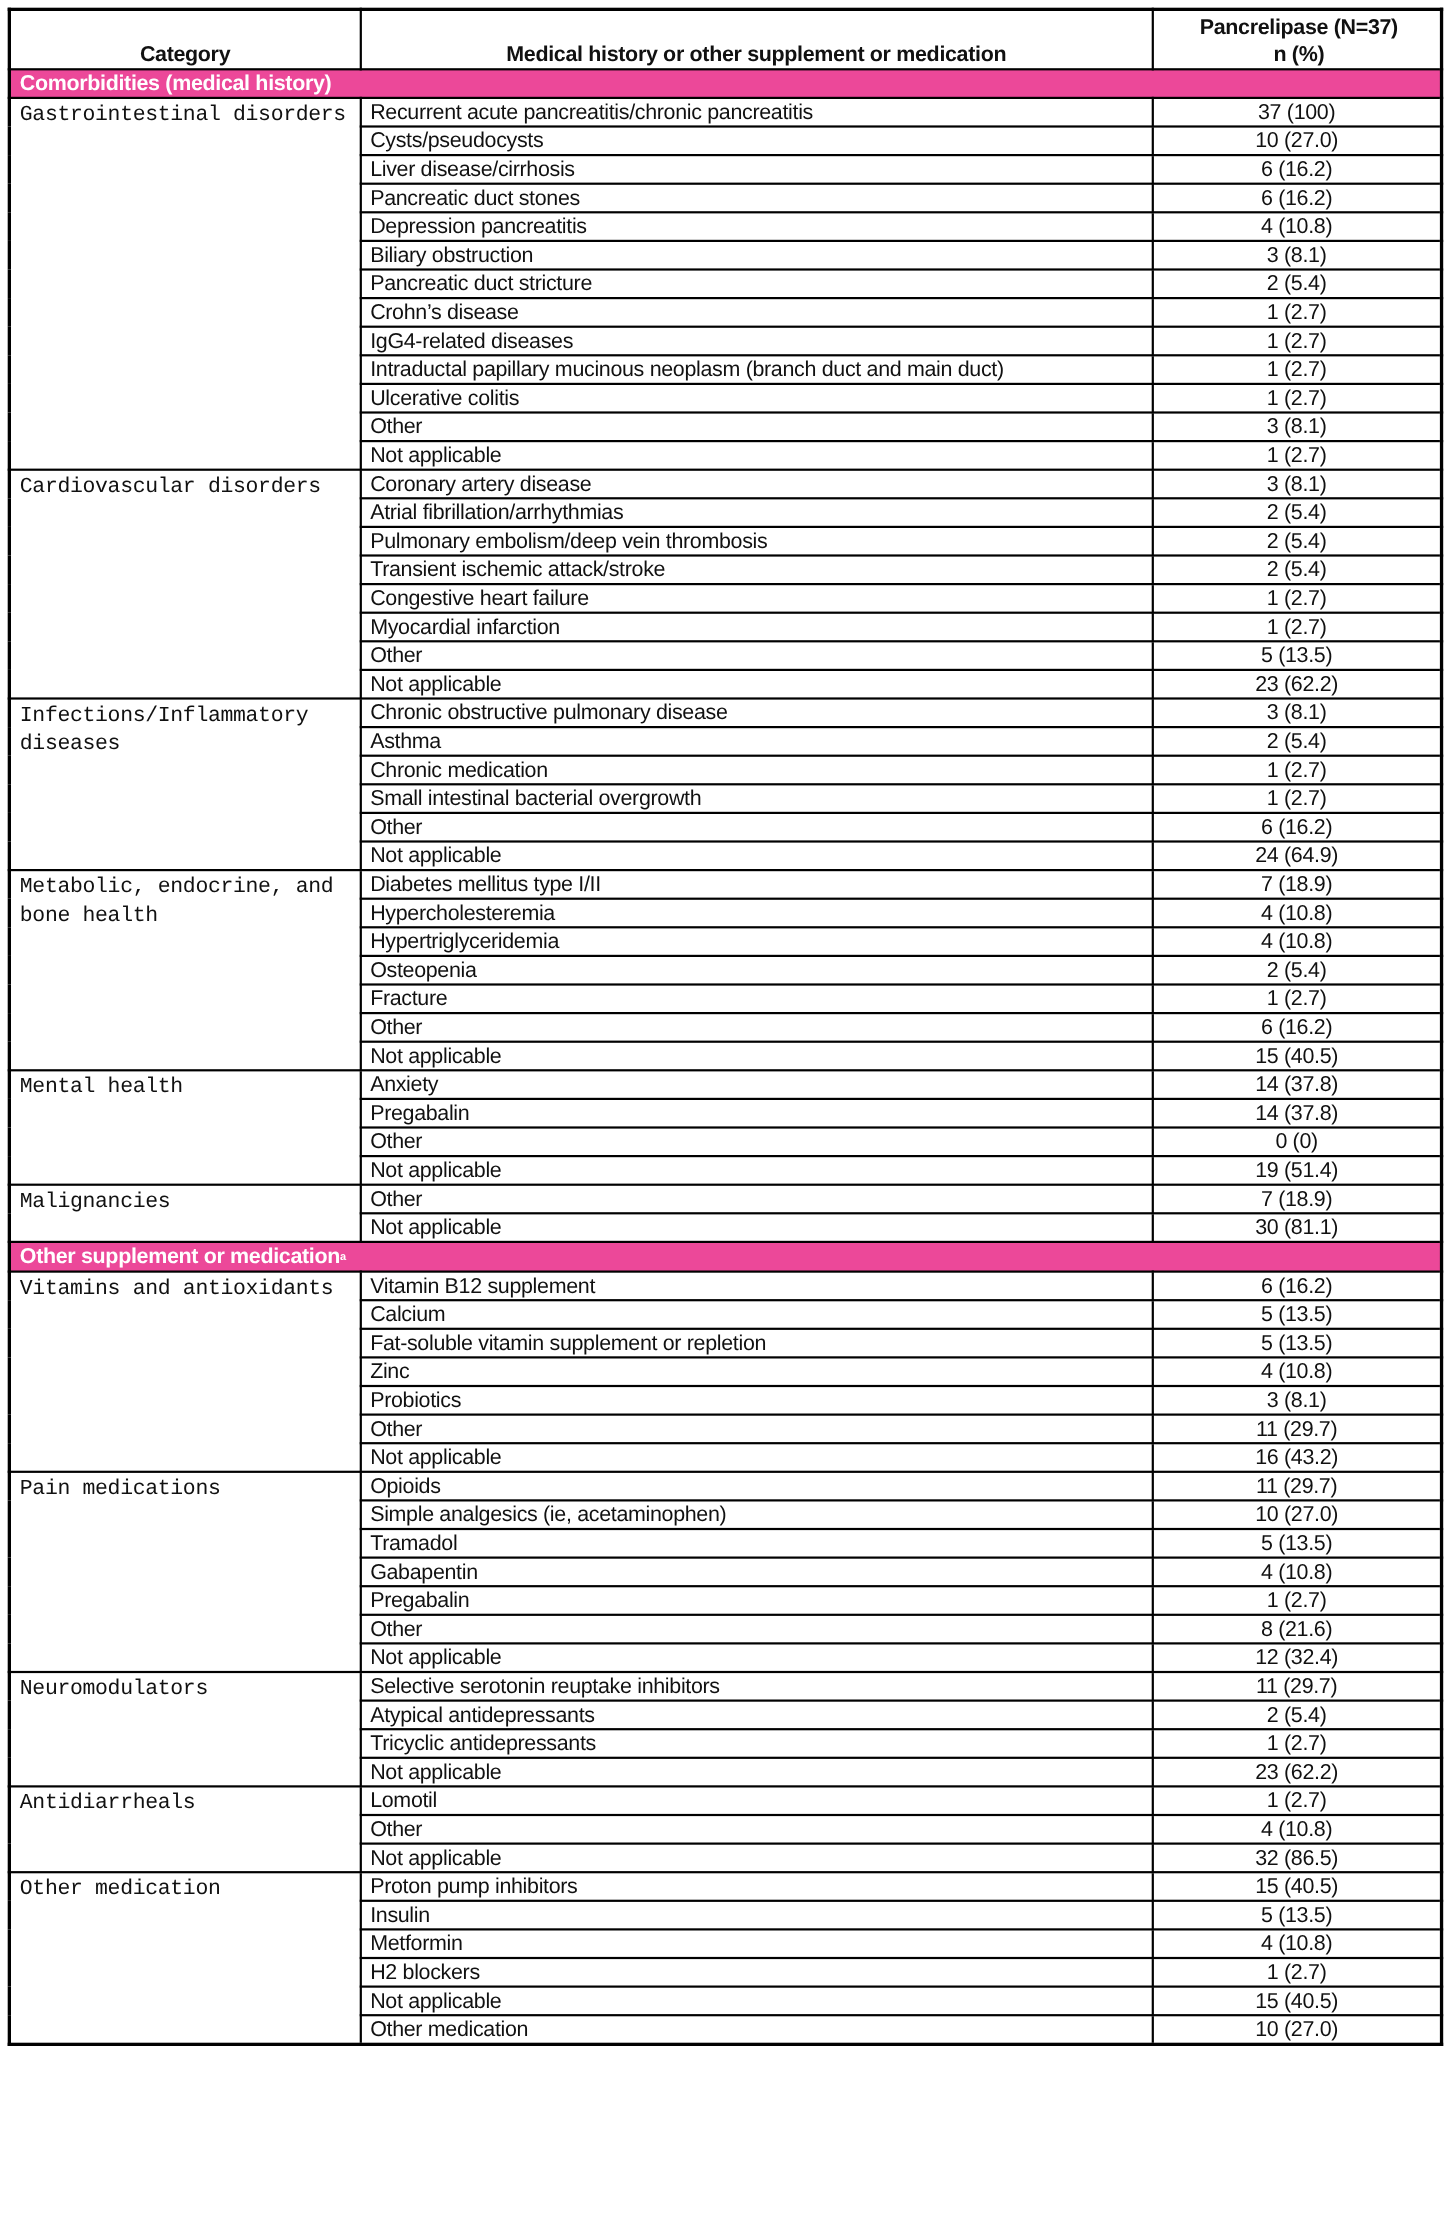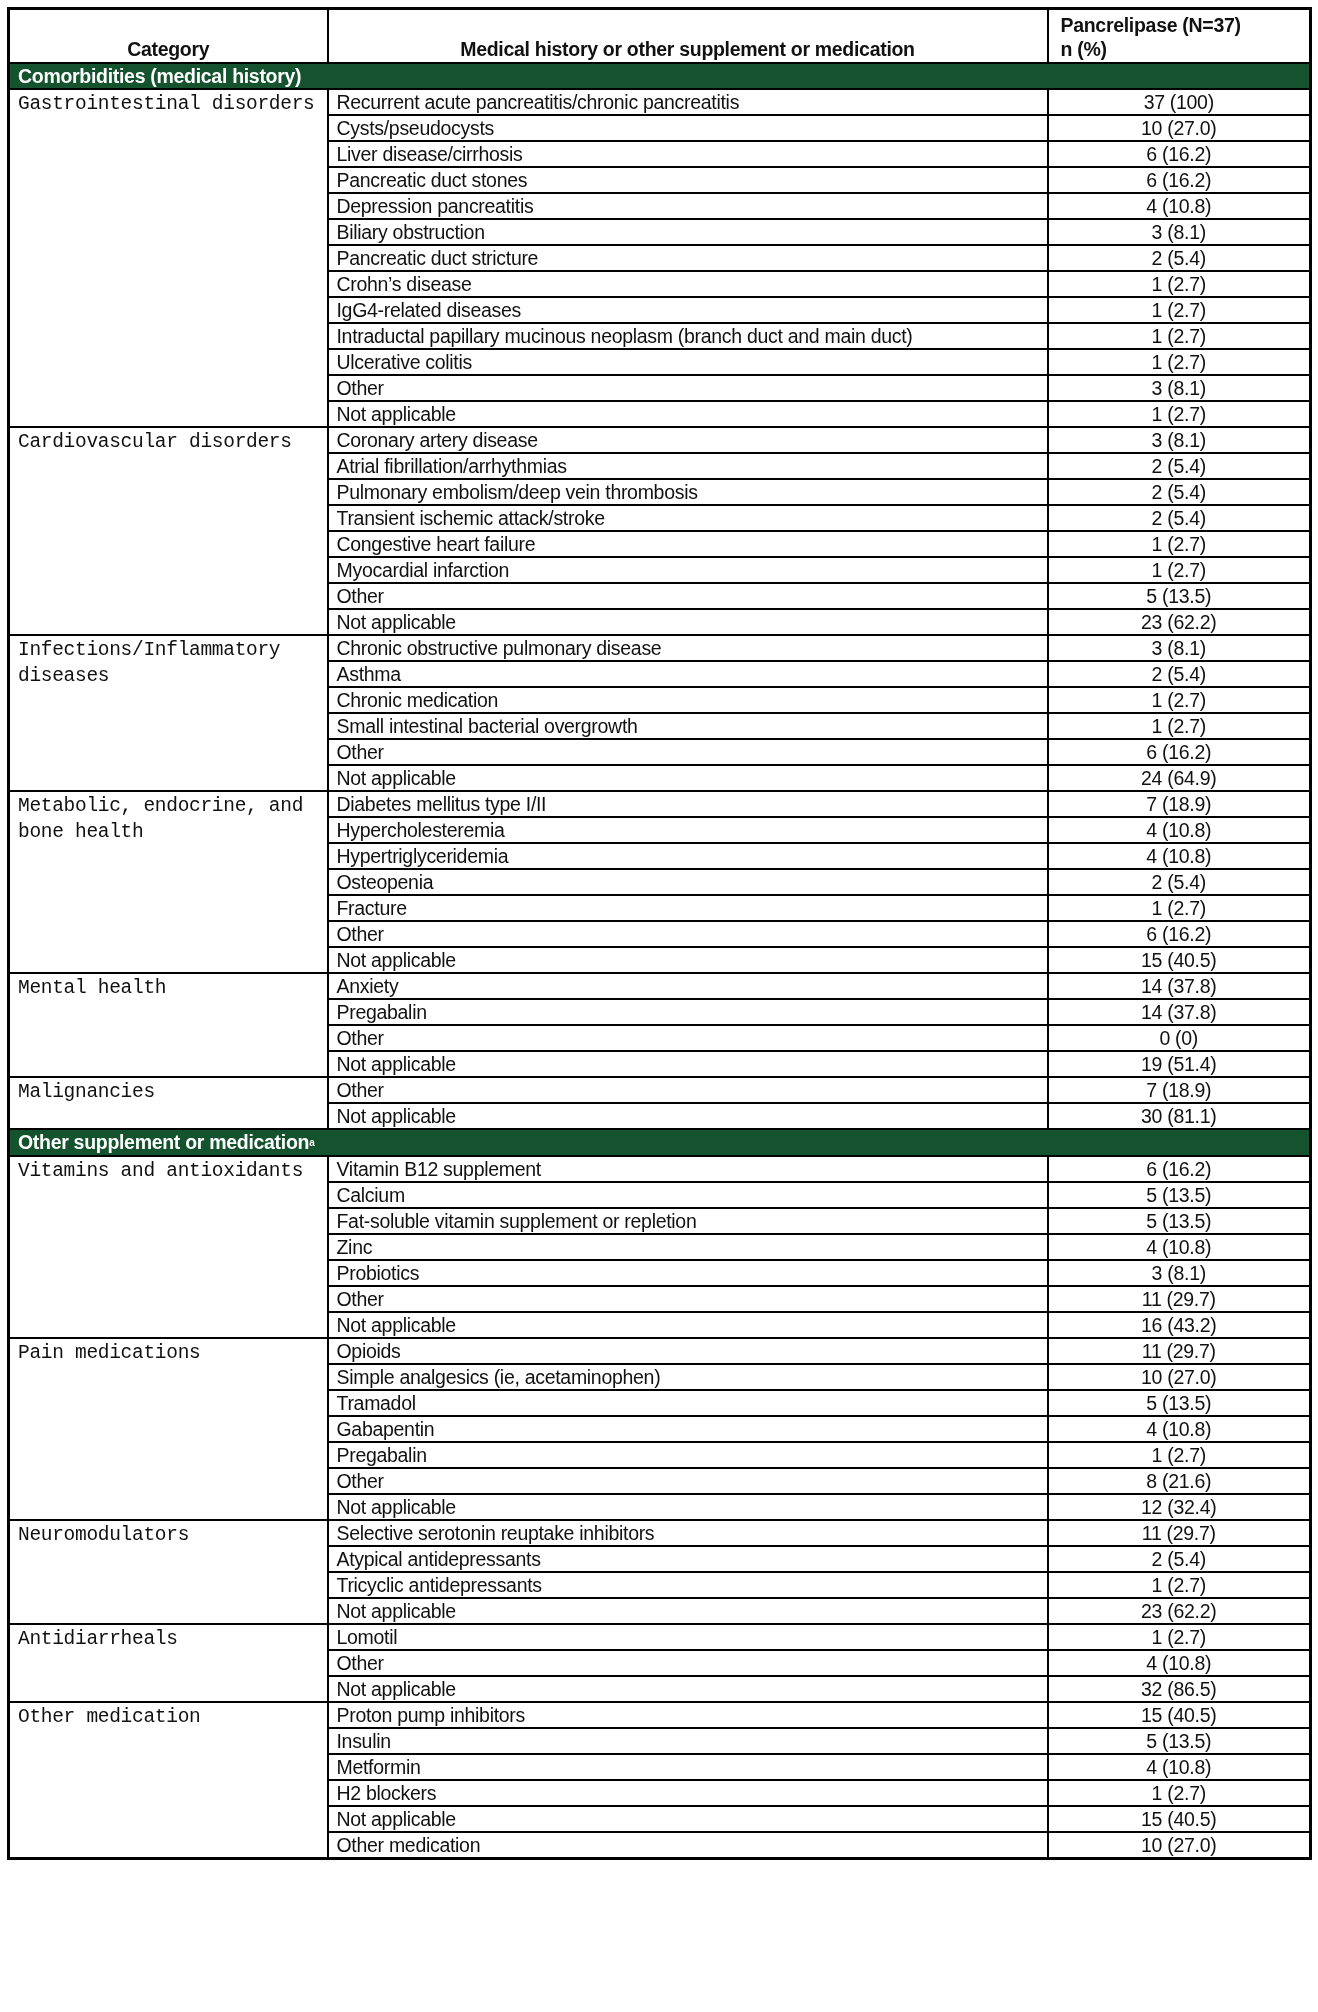--- a/index.html
+++ b/index.html
@@ -27,25 +27,25 @@
     letter-spacing: -0.3px;
   }
   th {
     font-weight: bold;
     height: 51px;
     vertical-align: bottom;
     text-align: center;
     padding-bottom: 1px;
     line-height: 24px;
   }
-  th.val { text-align: left; white-space: normal; padding-left: 12px; }
+  th.val { text-align: center; white-space: normal; padding-left: 12px; }
   td.cat { white-space: normal; line-height: 26px; padding-top: 1px; font-family: Liberation Mono, monospace; }
   td.val { text-align: center; }
   tr.section td {
-    background: #14532d;
+    background: #ec4899;
     color: #fff;
     font-weight: bold;
     border-left: 0; border-right: 0;
   }
   sup { font-size: 10px; vertical-align: 3px; }
 </style>
 </head>
 <body>
 
 <table>

